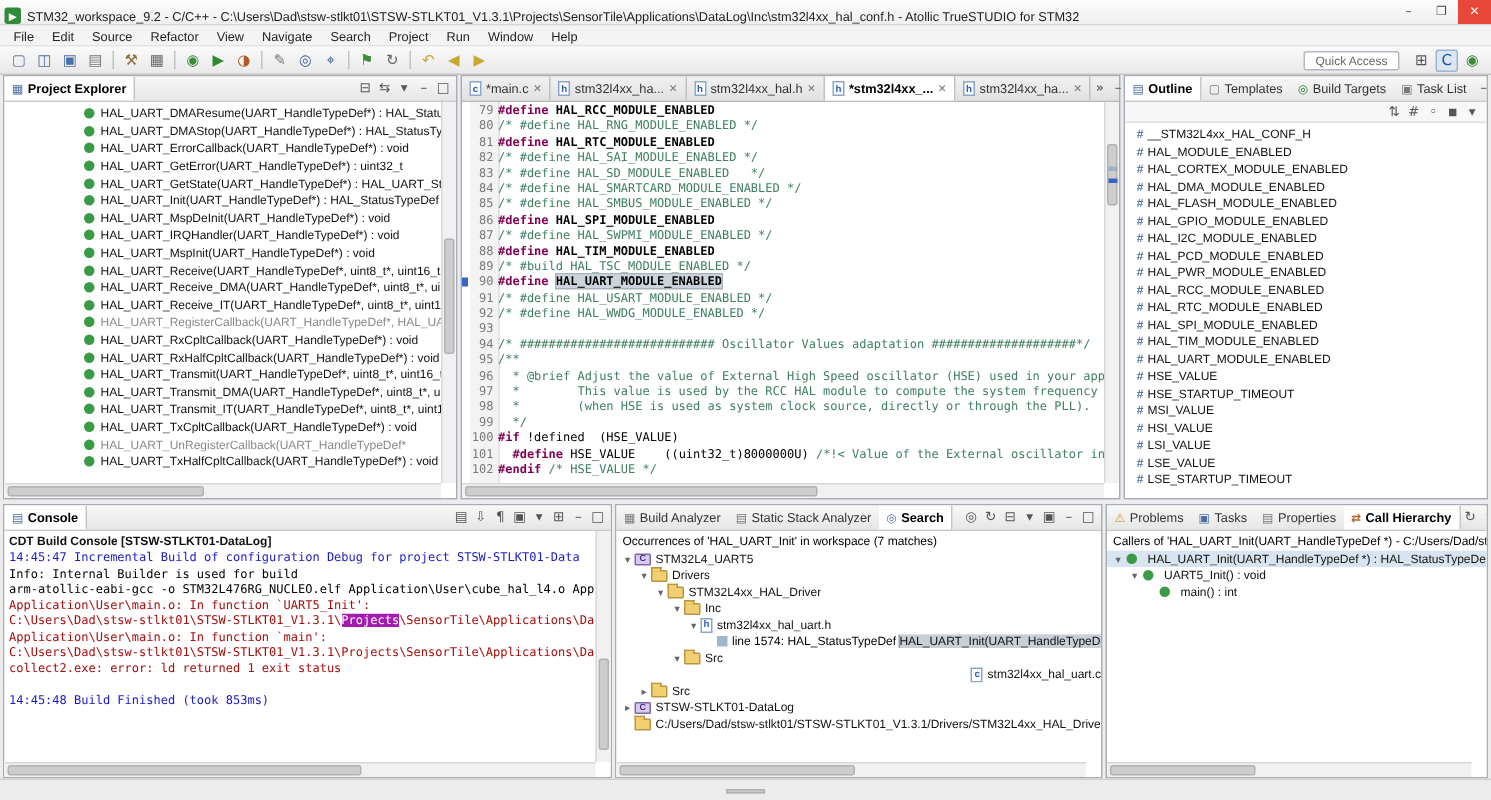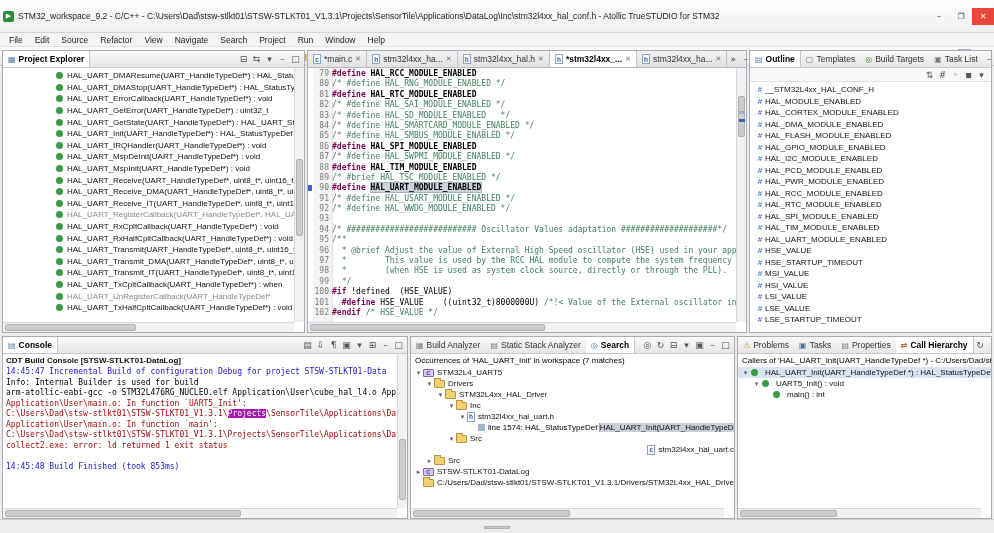--- a/index.html
+++ b/index.html
@@ -1,20 +1,20 @@
 <!DOCTYPE html>
 <html><head>
 <meta charset="utf-8">
 <style>
 *{margin:0;padding:0;box-sizing:border-box;}
 html,body{width:994px;height:533px;overflow:hidden;}
 body{font-family:"Liberation Sans",sans-serif;font-size:9px;color:#111;background:#ececec;}
 .app{position:relative;width:994px;height:533px;background:#ececec;}
 
-.titlebar{height:33px;background:linear-gradient(#fdfdfd,#efefef);border-bottom:1px solid #d5d5d5;display:flex;align-items:center;padding-left:3px;}
+.titlebar{height:17px;background:linear-gradient(#fdfdfd,#efefef);border-bottom:1px solid #d5d5d5;display:flex;align-items:flex-end;padding-left:3px;}
 .app-icon{width:11px;height:11px;background:#2e8b3a;border-radius:2px;margin-right:4px;display:inline-flex;align-items:center;justify-content:center;color:#fff;font-size:7px;}
 .title-text{flex:1;font-size:8.5px;color:#222;white-space:nowrap;overflow:hidden;}
 .win-controls{display:flex;height:17px;}
 .win-btn{width:22px;display:flex;align-items:center;justify-content:center;font-size:8px;color:#444;font-family:"DejaVu Sans",sans-serif;}
 .win-btn.close{background:#e8483a;color:#fff;}
 .menubar{height:14px;display:flex;align-items:center;background:#f4f4f4;padding-left:3px;font-size:8.5px;border-bottom:1px solid #e2e2e2;}
 .menu-item{padding:0 6px;color:#222;}
 .toolbar{height:19px;display:flex;align-items:center;background:linear-gradient(#fafafa,#e9e9e9);border-bottom:1px solid #c6c6c6;padding:0 4px;}
 .tb-left{display:flex;align-items:center;}
 .tbicon{width:15px;height:15px;display:inline-flex;align-items:center;justify-content:center;font-size:10px;margin:0 1px;font-family:"DejaVu Sans",sans-serif;}
@@ -199,28 +199,28 @@
           <div class="pe-row">
             <span class="icon-method"></span>
             <span class="pe-label">HAL_UART_GetState(UART_HandleTypeDef*) : HAL_UART_StateTypeDef</span>
           </div>
           <div class="pe-row">
             <span class="icon-method"></span>
             <span class="pe-label">HAL_UART_Init(UART_HandleTypeDef*) : HAL_StatusTypeDef</span>
           </div>
           <div class="pe-row">
             <span class="icon-method"></span>
+            <span class="pe-label">HAL_UART_MspDeInit(UART_HandleTypeDef*) : void</span>
+          </div>
+          <div class="pe-row">
+            <span class="icon-method"></span>
             <span class="pe-label">HAL_UART_IRQHandler(UART_HandleTypeDef*) : void</span>
           </div>
           <div class="pe-row">
             <span class="icon-method"></span>
-            <span class="pe-label">HAL_UART_MspDeInit(UART_HandleTypeDef*) : void</span>
-          </div>
-          <div class="pe-row">
-            <span class="icon-method"></span>
             <span class="pe-label">HAL_UART_MspInit(UART_HandleTypeDef*) : void</span>
           </div>
           <div class="pe-row">
             <span class="icon-method"></span>
             <span class="pe-label">HAL_UART_Receive(UART_HandleTypeDef*, uint8_t*, uint16_t, uint32_t)</span>
           </div>
           <div class="pe-row">
             <span class="icon-method"></span>
             <span class="pe-label">HAL_UART_Receive_DMA(UART_HandleTypeDef*, uint8_t*, uint16_t) :</span>
           </div>
@@ -247,21 +247,21 @@
           <div class="pe-row">
             <span class="icon-method"></span>
             <span class="pe-label">HAL_UART_Transmit_DMA(UART_HandleTypeDef*, uint8_t*, uint16_t)</span>
           </div>
           <div class="pe-row">
             <span class="icon-method"></span>
             <span class="pe-label">HAL_UART_Transmit_IT(UART_HandleTypeDef*, uint8_t*, uint16_t) :</span>
           </div>
           <div class="pe-row">
             <span class="icon-method"></span>
-            <span class="pe-label">HAL_UART_TxCpltCallback(UART_HandleTypeDef*) : when</span>
+            <span class="pe-label">HAL_UART_TxCpltCallback(UART_HandleTypeDef*) : void</span>
           </div>
           <div class="pe-row">
             <span class="icon-method"></span>
             <span class="pe-label dim">HAL_UART_UnRegisterCallback(UART_HandleTypeDef*</span>
           </div>
           <div class="pe-row">
             <span class="icon-method"></span>
             <span class="pe-label">HAL_UART_TxHalfCpltCallback(UART_HandleTypeDef*) : void</span>
           </div>
         </div>
@@ -358,21 +358,21 @@
             <span class="code-text"><span class="seg-c">/* #define HAL_SWPMI_MODULE_ENABLED */</span></span>
           </div>
           <div class="code-line">
             <span class="lmark"></span>
             <span class="gutter">88</span>
             <span class="code-text"><span class="seg-d">#define </span><span class="seg-m">HAL_TIM_MODULE_ENABLED</span></span>
           </div>
           <div class="code-line">
             <span class="lmark"></span>
             <span class="gutter">89</span>
-            <span class="code-text"><span class="seg-c">/* #brief HAL_TSC_MODULE_ENABLED */</span></span>
+            <span class="code-text"><span class="seg-c">/* #build HAL_TSC_MODULE_ENABLED */</span></span>
           </div>
           <div class="code-line">
             <span class="lmark filled"></span>
             <span class="gutter">90</span>
             <span class="code-text"><span class="seg-d">#define </span><span class="seg-h">HAL_UART_MODULE_ENABLED</span></span>
           </div>
           <div class="code-line">
             <span class="lmark"></span>
             <span class="gutter">91</span>
             <span class="code-text"><span class="seg-c">/* #define HAL_USART_MODULE_ENABLED */</span></span>

